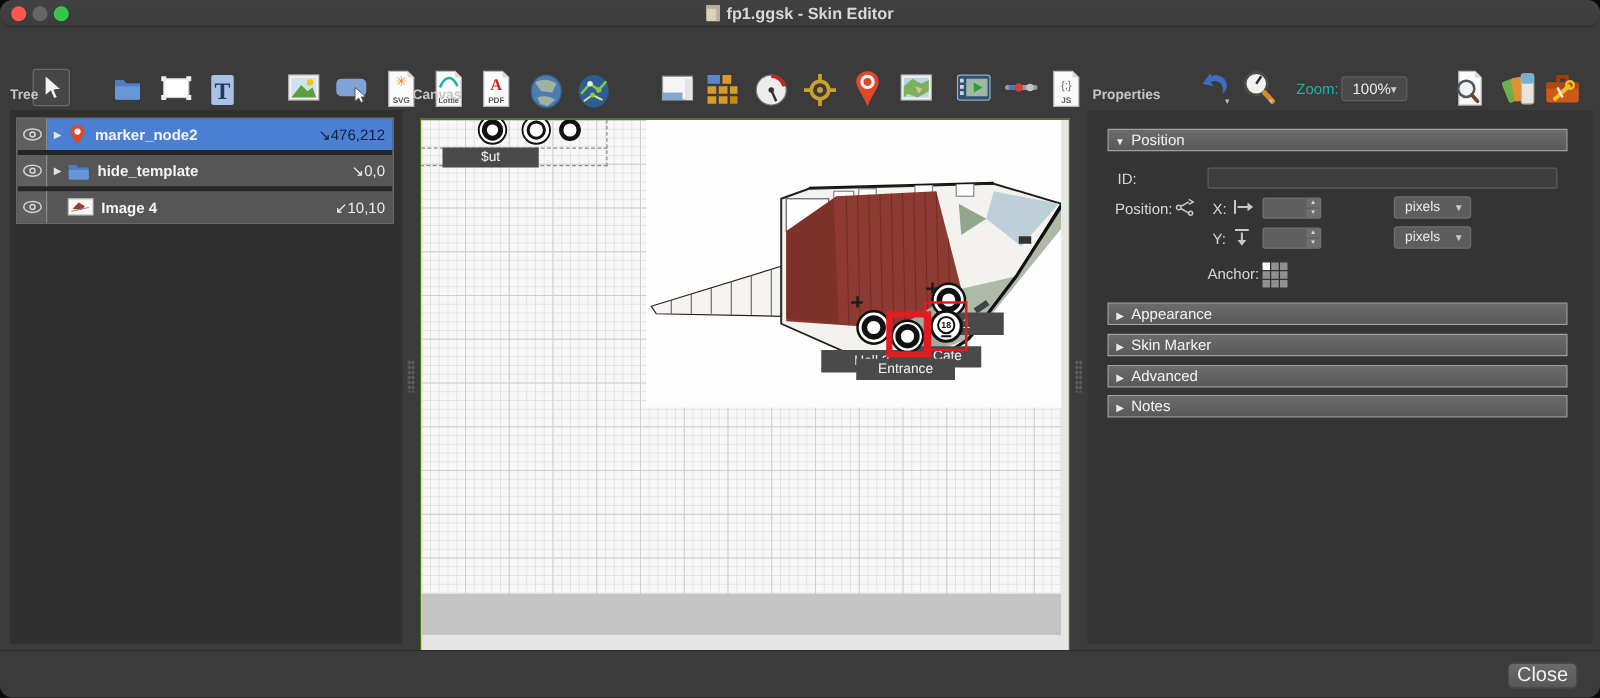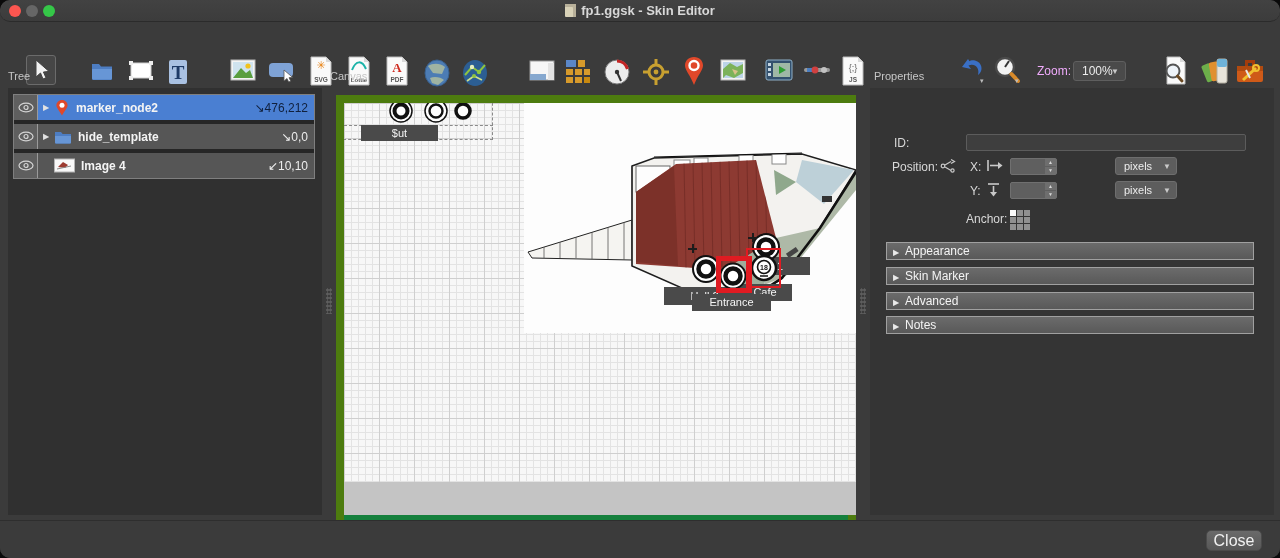--- a/index.html
+++ b/index.html
@@ -19,28 +19,28 @@
   .doc-ico { display:inline-block; width:11px; height:13px; background:#d9d2b8; border-radius:1px;
              vertical-align:-2px; margin-right:5px; box-shadow:inset -3px 3px 0 #b8b09a; }
 
   
   .toolbar { position:absolute; left:0; top:23px; width:100%; height:45px; background:#3b3b3b; }
   .tb { position:absolute; top:36px; width:24px; height:24px; }
   .tb svg { position:absolute; left:0; top:0; }
   .tool-select { position:absolute; left:26px; top:32px; width:30px; height:30px; background:#464646;
                  border:1px solid #6b6b6b; border-radius:3px; }
   .caret { position:absolute; font-size:7px; color:#bdbdbd; }
-  .zoom-label { position:absolute; left:1037px; top:41px; font-size:12px; color:#f0abfc; }
+  .zoom-label { position:absolute; left:1037px; top:41px; font-size:12px; color:#14b8a6; }
   .zoom-select { position:absolute; left:1073px; top:38px; width:53px; height:20px; background:#4a4a4a;
                  border:1px solid #5f5f5f; border-radius:3px; color:#ececec; font-size:12px;
                  line-height:18px; padding-left:8px; }
   .zoom-select .dd { position:absolute; right:6px; top:6px; font-size:8px; color:#c9c9c9; line-height:8px;}
 
   
-  .plabel { position:absolute; top:70px; font-size:11px; color:#c6c6c6; }
+  .plabel { position:absolute; top:70px; font-size:11px; color:#c6c6c6;font-weight:bold; }
 
   
   .tree-panel { position:absolute; left:8px; top:88px; width:314px; height:427px; background:#303030; }
   .tree-rows { position:absolute; left:5px; top:6px; width:302px; background:#262626;
                border:1px solid #7f7f7f; }
   .tree-row { position:relative; height:25px; margin-bottom:4px; display:flex; }
   .tree-row:last-child { margin-bottom:0; }
   .eye-cell { width:24px; height:25px; background:#5f5f5f; border-right:1px solid #9a9a9a;
               display:flex; align-items:center; justify-content:center; flex:0 0 24px; }
   .row-body { flex:1; background:#565656; display:flex; align-items:center; position:relative; }
@@ -53,21 +53,21 @@
   .tree-row.selected .row-coords { color:#10203d; }
 
   
   .splitter { position:absolute; top:88px; width:14px; height:427px; }
   .grip { position:absolute; left:4px; top:200px; width:6px; height:26px;
           background-image:radial-gradient(#5e5e5e 1px, transparent 1.4px);
           background-size:3px 4px; }
 
   
   .canvas-panel { position:absolute; left:336px; top:95px; width:520px; height:436px;
-                  border:8px solid #4d7c0f; background:#15803d; }
+                  border:1px solid #4d7c0f; background:#e5e5e5; }
   .canvas-content { position:relative; width:512px; height:412px; overflow:hidden;
      background-color:#f7f7f7;
      background-image:
        linear-gradient(#cfcfcf 1px, transparent 1px),
        linear-gradient(90deg,#cfcfcf 1px, transparent 1px),
        linear-gradient(#e3e3e3 1px, transparent 1px),
        linear-gradient(90deg,#e3e3e3 1px, transparent 1px);
      background-size:35px 35px,35px 35px,7px 7px,7px 7px; }
   .gray-strip { position:absolute; left:0; top:379px; width:512px; height:33px; background:#c4c4c4; z-index:1; }
   .white-page { position:absolute; left:180px; top:-3px; width:332px; height:233px; background:#fdfdfd; z-index:1; }
@@ -513,20 +513,23 @@
 
       <div class="cross" style="left:344px;top:141px"></div>
       <div class="cross" style="left:404px;top:130px"></div>
 
       <div class="redsq"></div>
       <div class="redout"></div>
     </div>
   </div>
 
   <div class="props-panel">
+    <div class="sec-head" style="top:15px">
+      <span class="tri">▼</span><span>Position</span>
+    </div>
 
     <span class="prop-label" style="left:24px;top:48px">ID:</span>
     <input class="text-input" style="left: 96px; top: 46px;" value="">
 
     <span class="prop-label" style="left:22px;top:72px">Position:</span>
     <svg class="picon" style="left:70px;top:71px" width="16" height="14">
       <circle cx="3" cy="7" r="1.8" fill="none" stroke="#c8c8c8" stroke-width="1.2"></circle>
       <line x1="5" y1="6" x2="11" y2="2.5" stroke="#c8c8c8" stroke-width="1.2"></line>
       <line x1="5" y1="8" x2="11" y2="11.5" stroke="#c8c8c8" stroke-width="1.2"></line>
       <path d="M11 0.5 L14.5 2.5 L11 4.5" fill="none" stroke="#c8c8c8" stroke-width="1.2"></path>

